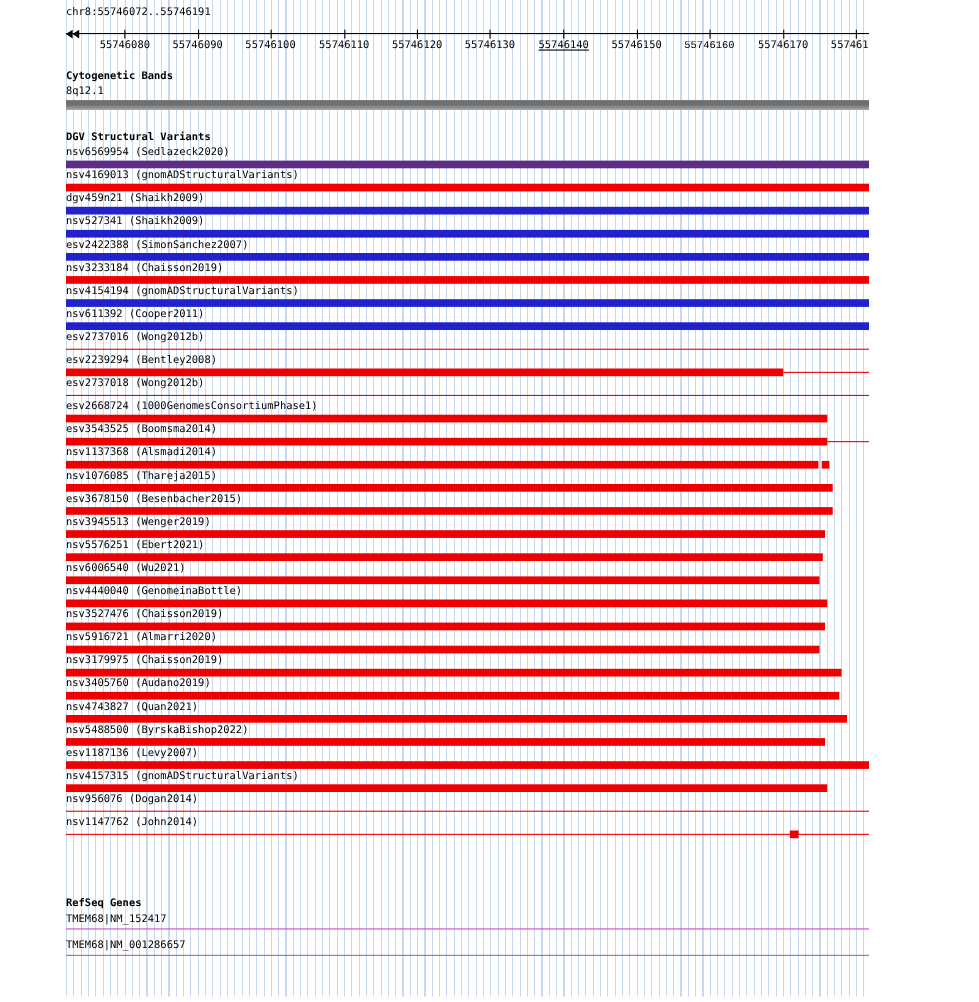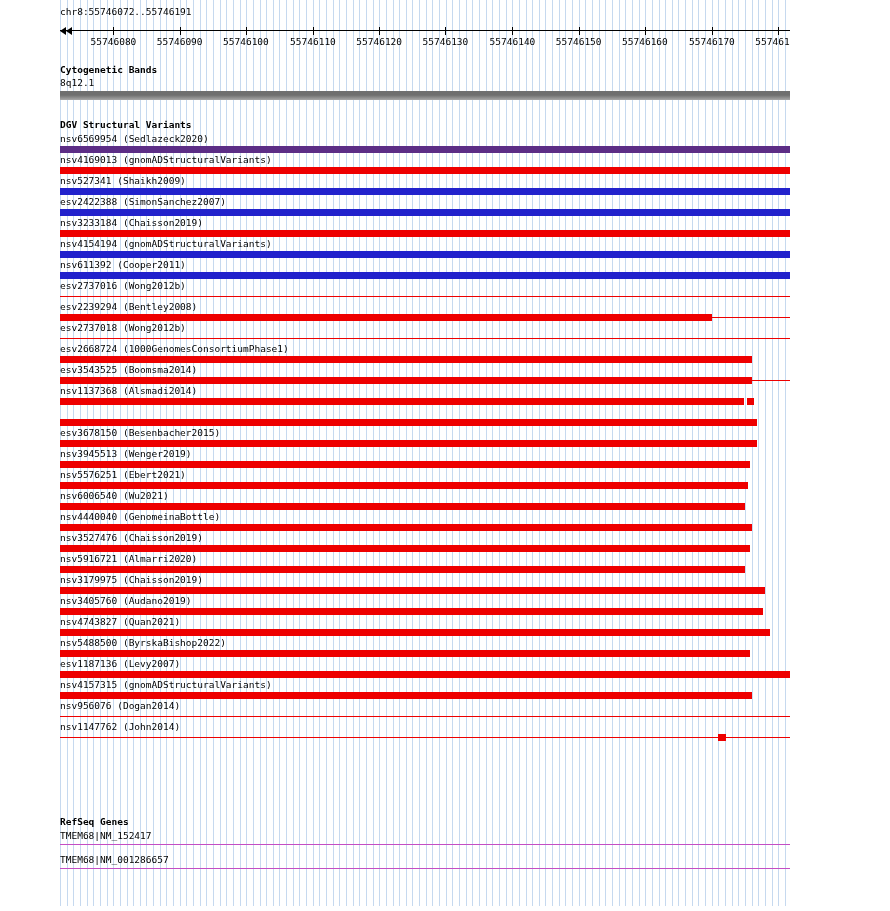--- a/index.html
+++ b/index.html
@@ -55,25 +55,25 @@
         <div class="ruler-tick-label" style="left: 15%;">55746090</div>
         <div class="ruler-tick" style="left: 23.3%;"></div>
         <div class="ruler-tick-label" style="left: 23.3%; text-align: right;">55746100</div>
         <div class="ruler-tick" style="left: 31.7%;"></div>
         <div class="ruler-tick-label" style="left: 31.7%;">55746110</div>
         <div class="ruler-tick" style="left: 40%;"></div>
         <div class="ruler-tick-label" style="left: 40%;">55746120</div>
         <div class="ruler-tick" style="left: 48.3%;"></div>
         <div class="ruler-tick-label" style="left: 48.3%;">55746130</div>
         <div class="ruler-tick" style="left: 56.7%;"></div>
-        <div class="ruler-tick-label" style="left: 56.7%;">55746140</div>
+        <div class="ruler-tick-label" style="left: 56.7%; text-decoration: underline;">55746140</div>
         <div class="ruler-tick" style="left: 65%;"></div>
         <div class="ruler-tick-label" style="left: 65%; text-align: right;">55746150</div>
         <div class="ruler-tick" style="left: 73.3%;"></div>
-        <div class="ruler-tick-label" style="left: 73.3%;">55746160</div>
+        <div class="ruler-tick-label" style="left: 73.3%; font-family: Liberation Mono, monospace;">55746160</div>
         <div class="ruler-tick" style="left: 81.7%;"></div>
         <div class="ruler-tick-label" style="left: 81.7%;">55746170</div>
         <div class="ruler-tick" style="left: 90%;"></div>
         <div class="ruler-tick-label" style="left: 90%;">55746180</div>
         <div class="ruler-tick" style="left: 98.3%;"></div>
         <div class="ruler-tick-label" style="left: 98.3%;">55746190</div>
       </div>
   </div>
 
   <div class="abs bold" id="cyto-title">Cytogenetic Bands</div>
@@ -88,20 +88,26 @@
           <div class="seg seg-thick" style="left: 0%; width: 100%; background: rgb(92, 45, 134);"></div>
         </div>
       </div>
       <div class="variant-row">
         <div class="row-label">nsv4169013 (gnomADStructuralVariants)</div>
         <div class="row-track">
           <div class="seg seg-thick" style="left: 0%; width: 100%; background: rgb(238, 0, 0);"></div>
         </div>
       </div>
       <div class="variant-row">
+        <div class="row-label">dgv459n21 (Shaikh2009)</div>
+        <div class="row-track">
+          <div class="seg seg-thick" style="left: 0%; width: 100%; background: rgb(34, 34, 204);"></div>
+        </div>
+      </div>
+      <div class="variant-row">
         <div class="row-label">nsv527341 (Shaikh2009)</div>
         <div class="row-track">
           <div class="seg seg-thick" style="left: 0%; width: 100%; background: rgb(34, 34, 204);"></div>
         </div>
       </div>
       <div class="variant-row">
         <div class="row-label">esv2422388 (SimonSanchez2007)</div>
         <div class="row-track">
           <div class="seg seg-thick" style="left: 0%; width: 100%; background: rgb(34, 34, 204);"></div>
         </div>
@@ -158,20 +164,21 @@
         </div>
       </div>
       <div class="variant-row">
         <div class="row-label">nsv1137368 (Alsmadi2014)</div>
         <div class="row-track">
           <div class="seg seg-thick" style="left: 0%; width: 85.7%; background: rgb(238, 0, 0);"></div>
           <div class="seg seg-box" style="left: 86.1%; width: 0.9%; background: rgb(238, 0, 0);"></div>
         </div>
       </div>
       <div class="variant-row">
+        <div class="row-label">nsv1076085 (Thareja2015)</div>
         <div class="row-track">
           <div class="seg seg-thick" style="left: 0%; width: 87.3%; background: rgb(238, 0, 0);"></div>
         </div>
       </div>
       <div class="variant-row">
         <div class="row-label">esv3678150 (Besenbacher2015)</div>
         <div class="row-track">
           <div class="seg seg-thick" style="left: 0%; width: 87.3%; background: rgb(238, 0, 0);"></div>
         </div>
       </div>

